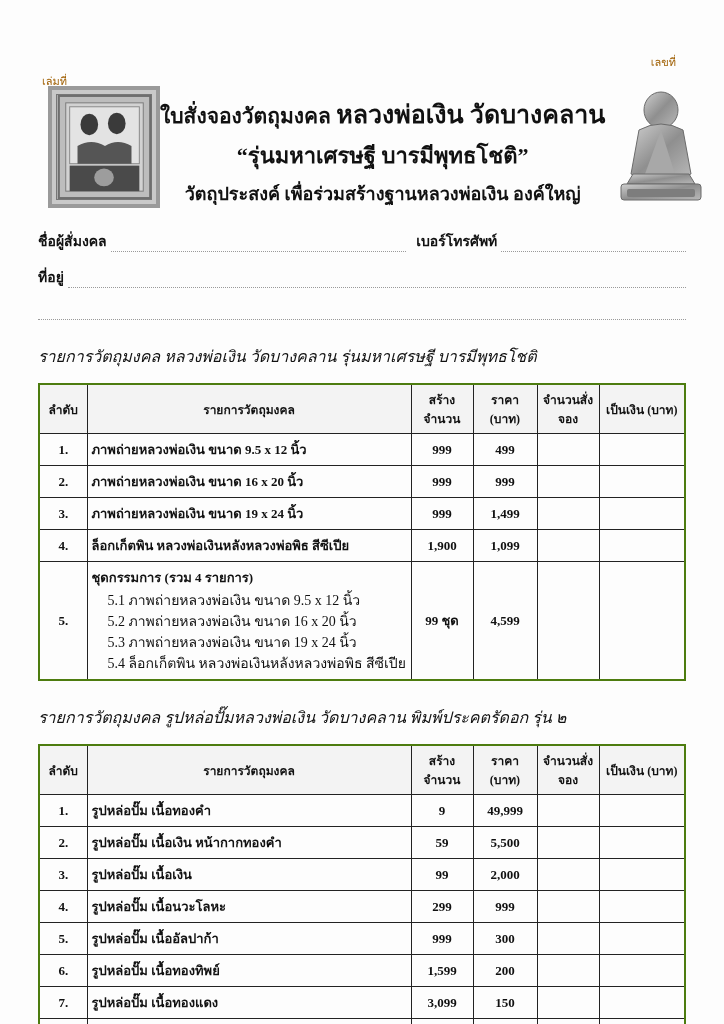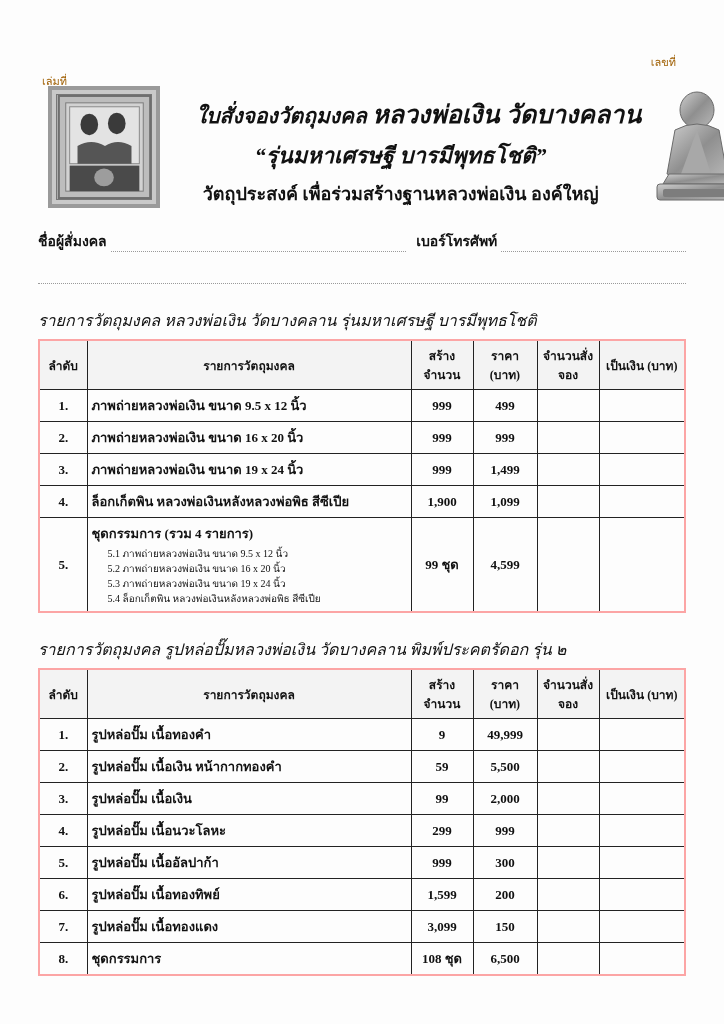--- a/index.html
+++ b/index.html
@@ -14,23 +14,23 @@
     overflow: hidden;
   }
   
   .corner { position:absolute; font-size:11px; color:#a16207; }
   .corner.left { left:42px; top:72px; }
   .corner.right { right:48px; top:53px; }
 
   
   .header { display:flex; align-items:flex-start; margin:86px 30px 0 48px; }
   .header-center { flex:1; text-align:center; padding-top:8px; }
-  .h-line1 { font-size:21px; font-weight:bold; font-style:italic; white-space:nowrap;padding-left:36px; }
+  .h-line1 { font-size:21px; font-weight:bold; white-space:nowrap; }
   .h-line1 .main { font-size:25px; }
-  .h-line2 { font-size:22px; font-weight:bold; font-style:italic; margin-top:4px; }
+  .h-line2 { font-size:22px; font-weight:bold; margin-top:4px; }
   .h-line3 { font-size:18px; font-weight:bold; margin-top:6px; }
   .h-line4 { font-size:15px; font-weight:bold; font-style:italic; margin-top:6px; }
 
   
   .stamp {
     width:112px; height:122px; flex:0 0 112px;
     background:#c9c9c9; border:4px solid #9a9a9a; padding:4px;
   }
   .stamp-inner { width:100%; height:100%; background:#b5b5b5; border:1px solid #777;
     display:flex; flex-direction:column; align-items:center; justify-content:flex-start; }
@@ -43,30 +43,30 @@
   .row-name { margin-top:22px; }
   .row-addr { margin-top:14px; }
   .row-extra { margin-top:16px; }
 
   
   .section-title { margin:0 38px; font-size:16px; font-weight:normal; font-style:italic; }
   .st1 { margin-top:24px; }
   .st2 { margin-top:24px; }
 
   
-  table.items { width:648px; margin:6px 38px 0 38px; border-collapse:collapse; border:2px solid #fca5a5; }
+  table.items { width:648px; margin:14px 38px 0 38px; border-collapse:collapse; border:2px solid #4d7c0f; }
   table.items th { background:#f3f3f3; font-size:12px; font-weight:bold; border:1px solid #222; padding:5px 2px; }
   table.items td { border:1px solid #222; font-size:13px; font-weight:bold; padding:5px 4px; vertical-align:middle; }
   td.c-no { text-align:center; width:48px; }
   td.c-item { text-align:left; padding-left:8px; }
   td.c-qty, td.c-price { text-align:center; width:62px; }
   td.c-order { width:62px; }
   td.c-amount { width:86px; }
   th.w-no{width:48px} th.w-qty{width:62px} th.w-price{width:64px} th.w-order{width:62px} th.w-amount{width:86px}
-  .subitems { font-weight:normal; font-size:10px; padding-left:16px; margin-top:2px; }
+  .subitems { font-weight:normal; font-size:14px; padding-left:16px; margin-top:2px; }
   .subitems div { line-height:1.5; }
 </style>
 </head>
 <body>
 
 <div class="page">
 
   <div class="corner left">เล่มที่</div>
   <div class="corner right">เลขที่</div>
 
@@ -112,20 +112,24 @@
     </div>
   </div>
 
   <div class="formline row-name">
     <span class="lbl">ชื่อผู้สั่มงคล</span>
     <span class="dots" style="flex:1.6"></span>
     <span class="lbl" style="padding-left:10px">เบอร์โทรศัพท์</span>
     <span class="dots"></span>
   </div>
 
+  <div class="formline row-addr">
+    <span class="lbl">ที่อยู่</span>
+    <span class="dots"></span>
+  </div>
 
   <div class="formline row-extra">
     <span class="dots"></span>
   </div>
 
   <div class="section-title st1">รายการวัตถุมงคล หลวงพ่อเงิน วัดบางคลาน รุ่นมหาเศรษฐี บารมีพุทธโชติ</div>
   <table class="items">
       <thead>
         <tr>
           <th class="w-no">ลำดับ</th>

